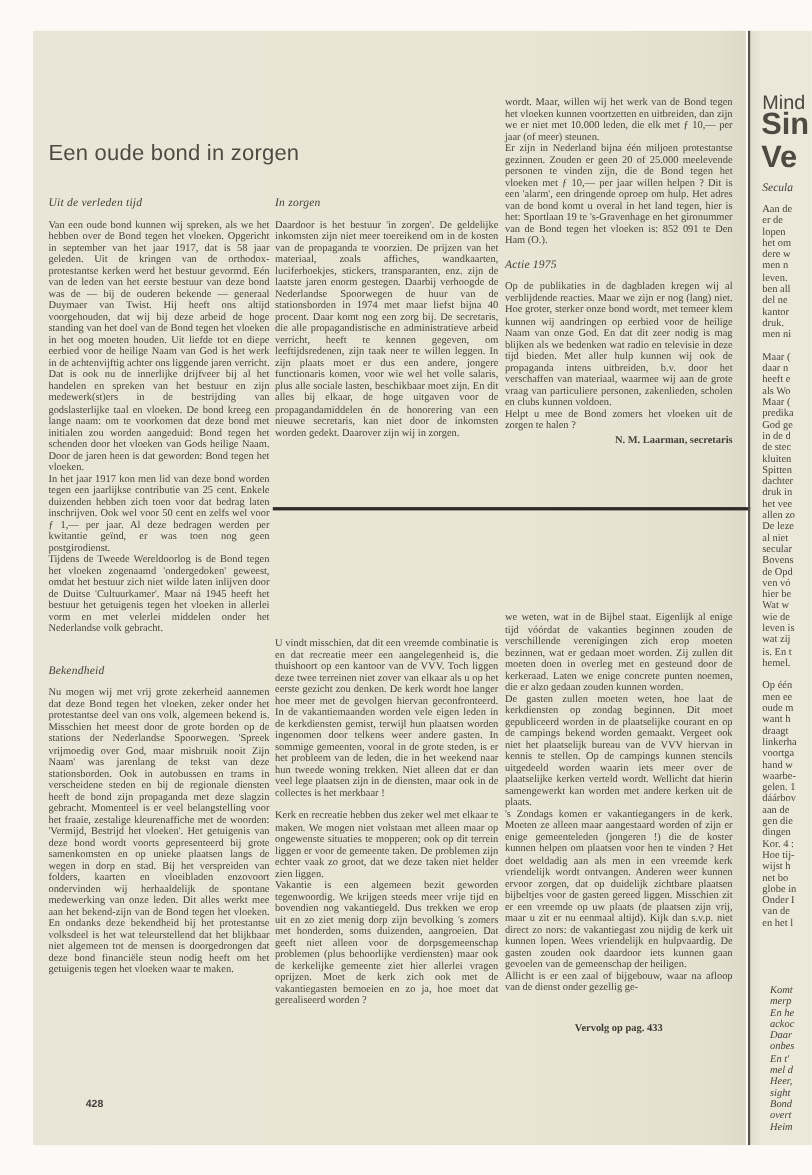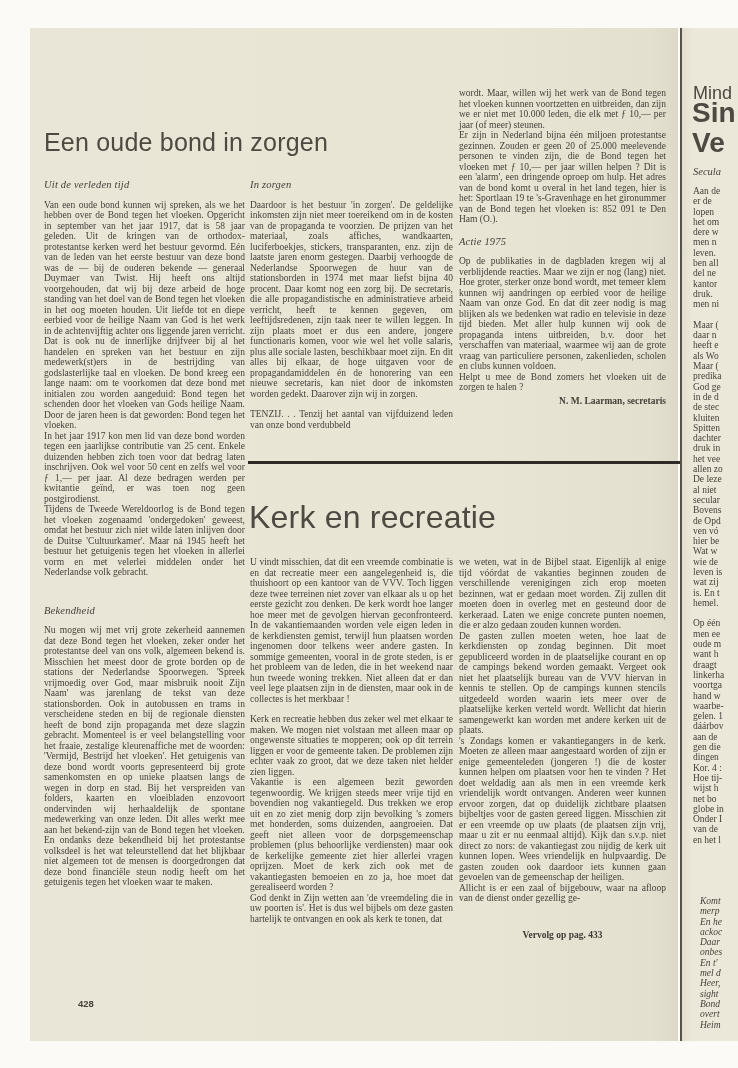--- a/index.html
+++ b/index.html
@@ -21,33 +21,33 @@
     position:absolute;left:680px;top:28px;width:58px;height:1013px;
     background:linear-gradient(90deg,#e2ddcc 0%,#ece8d9 18%,#ece8d9 100%);
     border-left:2px solid #57534a;
     box-sizing:border-box;
     color:#46413a;
     overflow:hidden;
   }
   h1.headline{
     position:absolute;left:14px;top:100px;margin:0;
     font-family:"Liberation Sans","DejaVu Sans",sans-serif;
-    font-size:25px;font-weight:400;letter-spacing:.2px;color:#4e4a42;
+    font-size:20px;font-weight:400;letter-spacing:.2px;color:#4e4a42;
   }
   .subhead{
     font-style:italic;font-size:10.5px;color:#45403a;margin:0 0 9px 0;
     letter-spacing:.2px;
   }
   .col{position:absolute;font-size:9.5px;line-height:10.5px;text-align:justify;}
   .col p{margin:0;padding:0;}
   .col p.gap{margin-top:10px;}
   .col1{left:14px;top:152px;width:201px;}
   .col2{left:220px;top:152px;width:203px;}
   .col3{left:429px;top:60px;width:207px;}
-  .colA{left:220px;top:529px;width:203px;}
+  .colA{left:220px;top:552px;width:203px;}
   .colB{left:429px;top:529px;width:207px;}
   .subhead.inner{margin:10px 0 9px 0;}
   .signature{
     text-align:right;font-weight:600;font-size:9.5px;margin-top:3px;
   }
   .rule{
     position:absolute;left:218px;top:433px;width:455px;height:3px;
     background:#2e2b26;
   }
   .art2head{position:absolute;left:219px;top:470px;}
@@ -109,43 +109,40 @@
       <p>Dat is ook nu de innerlijke drijfveer bij al het handelen en spreken van het bestuur en zijn medewerk(st)ers in de bestrijding van godslasterlijke taal en vloeken. De bond kreeg een lange naam: om te voorkomen dat deze bond met initialen zou worden aangeduid: Bond tegen het schenden door het vloeken van Gods heilige Naam. Door de jaren heen is dat geworden: Bond tegen het vloeken.</p>
       <p>In het jaar 1917 kon men lid van deze bond worden tegen een jaarlijkse contributie van 25 cent. Enkele duizenden hebben zich toen voor dat bedrag laten inschrijven. Ook wel voor 50 cent en zelfs wel voor ƒ 1,— per jaar. Al deze bedragen werden per kwitantie geïnd, er was toen nog geen postgirodienst.</p>
       <p>Tijdens de Tweede Wereldoorlog is de Bond tegen het vloeken zogenaamd 'ondergedoken' geweest, omdat het bestuur zich niet wilde laten inlijven door de Duitse 'Cultuurkamer'. Maar ná 1945 heeft het bestuur het getuigenis tegen het vloeken in allerlei vorm en met velerlei middelen onder het Nederlandse volk gebracht.</p>
       <div class="subhead inner" style="margin-top:28px;">Bekendheid</div>
       <p>Nu mogen wij met vrij grote zekerheid aannemen dat deze Bond tegen het vloeken, zeker onder het protestantse deel van ons volk, algemeen bekend is. Misschien het meest door de grote borden op de stations der Nederlandse Spoorwegen. 'Spreek vrijmoedig over God, maar misbruik nooit Zijn Naam' was jarenlang de tekst van deze stationsborden. Ook in autobussen en trams in verscheidene steden en bij de regionale diensten heeft de bond zijn propaganda met deze slagzin gebracht. Momenteel is er veel belangstelling voor het fraaie, zestalige kleurenaffiche met de woorden: 'Vermijd, Bestrijd het vloeken'. Het getuigenis van deze bond wordt voorts gepresenteerd bij grote samenkomsten en op unieke plaatsen langs de wegen in dorp en stad. Bij het verspreiden van folders, kaarten en vloeibladen enzovoort ondervinden wij herhaaldelijk de spontane medewerking van onze leden. Dit alles werkt mee aan het bekend-zijn van de Bond tegen het vloeken. En ondanks deze bekendheid bij het protestantse volksdeel is het wat teleurstellend dat het blijkbaar niet algemeen tot de mensen is doorgedrongen dat deze bond financiële steun nodig heeft om het getuigenis tegen het vloeken waar te maken.</p>
     </div>
 
     <div class="col col2">
       <div class="subhead">In zorgen</div>
       <p>Daardoor is het bestuur 'in zorgen'. De geldelijke inkomsten zijn niet meer toereikend om in de kosten van de propaganda te voorzien. De prijzen van het materiaal, zoals affiches, wandkaarten, luciferboekjes, stickers, transparanten, enz. zijn de laatste jaren enorm gestegen. Daarbij verhoogde de Nederlandse Spoorwegen de huur van de stationsborden in 1974 met maar liefst bijna 40 procent. Daar komt nog een zorg bij. De secretaris, die alle propagandistische en administratieve arbeid verricht, heeft te kennen gegeven, om leeftijdsredenen, zijn taak neer te willen leggen. In zijn plaats moet er dus een andere, jongere functionaris komen, voor wie wel het volle salaris, plus alle sociale lasten, beschikbaar moet zijn. En dit alles bij elkaar, de hoge uitgaven voor de propagandamiddelen én de honorering van een nieuwe secretaris, kan niet door de inkomsten worden gedekt. Daarover zijn wij in zorgen.</p>
-      <p class="gap">TENZIJ. . . Tenzij het aantal van vijfduizend leden van onze bond verdubbeld</p>
     </div>
 
     <div class="col col3">
       <p>wordt. Maar, willen wij het werk van de Bond tegen het vloeken kunnen voortzetten en uitbreiden, dan zijn we er niet met 10.000 leden, die elk met ƒ 10,— per jaar (of meer) steunen.</p>
       <p>Er zijn in Nederland bijna één miljoen protestantse gezinnen. Zouden er geen 20 of 25.000 meelevende personen te vinden zijn, die de Bond tegen het vloeken met ƒ 10,— per jaar willen helpen ? Dit is een 'alarm', een dringende oproep om hulp. Het adres van de bond komt u overal in het land tegen, hier is het: Sportlaan 19 te 's-Gravenhage en het gironummer van de Bond tegen het vloeken is: 852 091 te Den Ham (O.).</p>
       <div class="subhead inner" style="margin-top:12px;">Actie 1975</div>
       <p>Op de publikaties in de dagbladen kregen wij al verblijdende reacties. Maar we zijn er nog (lang) niet. Hoe groter, sterker onze bond wordt, met temeer klem kunnen wij aandringen op eerbied voor de heilige Naam van onze God. En dat dit zeer nodig is mag blijken als we bedenken wat radio en televisie in deze tijd bieden. Met aller hulp kunnen wij ook de propaganda intens uitbreiden, b.v. door het verschaffen van materiaal, waarmee wij aan de grote vraag van particuliere personen, zakenlieden, scholen en clubs kunnen voldoen.</p>
       <p>Helpt u mee de Bond zomers het vloeken uit de zorgen te halen ?</p>
       <div class="signature">N. M. Laarman, secretaris</div>
     </div>
 
     <div class="rule"></div>
 
     <div class="art2head">
-      <h2 class="headline2">Kerk en recreatie</h2>
     </div>
 
     <div class="col colA">
       <p>U vindt misschien, dat dit een vreemde combinatie is en dat recreatie meer een aangelegenheid is, die thuishoort op een kantoor van de VVV. Toch liggen deze twee terreinen niet zover van elkaar als u op het eerste gezicht zou denken. De kerk wordt hoe langer hoe meer met de gevolgen hiervan geconfronteerd. In de vakantiemaanden worden vele eigen leden in de kerkdiensten gemist, terwijl hun plaatsen worden ingenomen door telkens weer andere gasten. In sommige gemeenten, vooral in de grote steden, is er het probleem van de leden, die in het weekend naar hun tweede woning trekken. Niet alleen dat er dan veel lege plaatsen zijn in de diensten, maar ook in de collectes is het merkbaar !</p>
       <p class="gap">Kerk en recreatie hebben dus zeker wel met elkaar te maken. We mogen niet volstaan met alleen maar op ongewenste situaties te mopperen; ook op dit terrein liggen er voor de gemeente taken. De problemen zijn echter vaak zo groot, dat we deze taken niet helder zien liggen.</p>
       <p>Vakantie is een algemeen bezit geworden tegenwoordig. We krijgen steeds meer vrije tijd en bovendien nog vakantiegeld. Dus trekken we erop uit en zo ziet menig dorp zijn bevolking 's zomers met honderden, soms duizenden, aangroeien. Dat geeft niet alleen voor de dorpsgemeenschap problemen (plus behoorlijke verdiensten) maar ook de kerkelijke gemeente ziet hier allerlei vragen oprijzen. Moet de kerk zich ook met de vakantiegasten bemoeien en zo ja, hoe moet dat gerealiseerd worden ?</p>
-      <p>God denkt in Zijn wetten aan 'de vreemdeling die in uw poorten is'. Het is dus wel bijbels om deze gasten hartelijk te ontvangen en ook als kerk te tonen, dat</p>
     </div>
 
     <div class="col colB">
       <p>we weten, wat in de Bijbel staat. Eigenlijk al enige tijd vóórdat de vakanties beginnen zouden de verschillende verenigingen zich erop moeten bezinnen, wat er gedaan moet worden. Zij zullen dit moeten doen in overleg met en gesteund door de kerkeraad. Laten we enige concrete punten noemen, die er alzo gedaan zouden kunnen worden.</p>
       <p>De gasten zullen moeten weten, hoe laat de kerkdiensten op zondag beginnen. Dit moet gepubliceerd worden in de plaatselijke courant en op de campings bekend worden gemaakt. Vergeet ook niet het plaatselijk bureau van de VVV hiervan in kennis te stellen. Op de campings kunnen stencils uitgedeeld worden waarin iets meer over de plaatselijke kerken verteld wordt. Wellicht dat hierin samengewerkt kan worden met andere kerken uit de plaats.</p>
       <p>'s Zondags komen er vakantiegangers in de kerk. Moeten ze alleen maar aangestaard worden of zijn er enige gemeenteleden (jongeren !) die de koster kunnen helpen om plaatsen voor hen te vinden ? Het doet weldadig aan als men in een vreemde kerk vriendelijk wordt ontvangen. Anderen weer kunnen ervoor zorgen, dat op duidelijk zichtbare plaatsen bijbeltjes voor de gasten gereed liggen. Misschien zit er een vreemde op uw plaats (de plaatsen zijn vrij, maar u zit er nu eenmaal altijd). Kijk dan s.v.p. niet direct zo nors: de vakantiegast zou nijdig de kerk uit kunnen lopen. Wees vriendelijk en hulpvaardig. De gasten zouden ook daardoor iets kunnen gaan gevoelen van de gemeenschap der heiligen.</p>
       <p>Allicht is er een zaal of bijgebouw, waar na afloop van de dienst onder gezellig ge-</p>
       <div class="continuation">Vervolg op pag. 433</div>
     </div>
 

